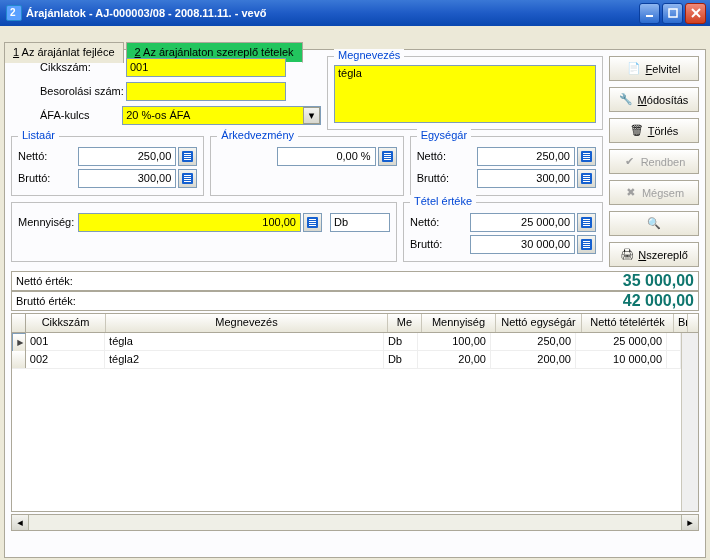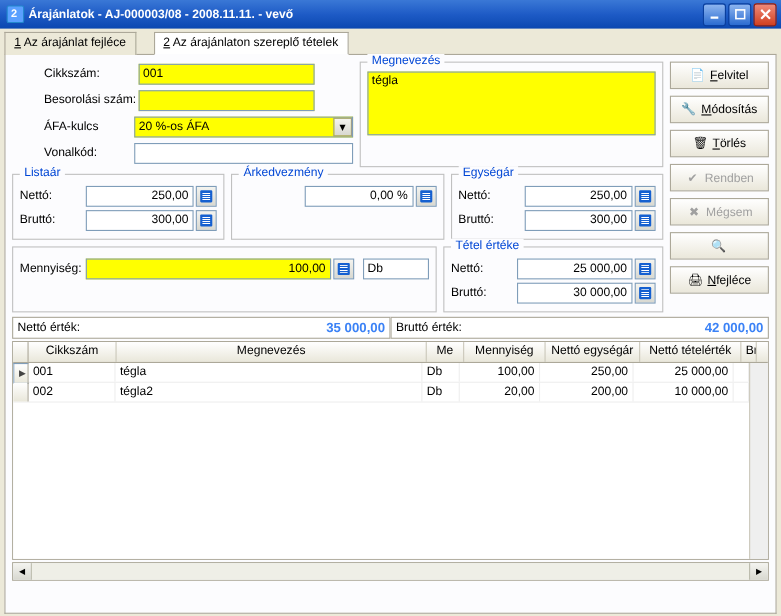--- a/index.html
+++ b/index.html
@@ -10,22 +10,22 @@
 .titlebar .icon::after { content: "2"; color: #fff; font-size: 10px; font-weight: bold; position: absolute; left: 3px; top: 1px; }
 .titlebar .title { flex: 1; font-weight: bold; }
 .winbtns { display: flex; gap: 2px; }
 .winbtn { width: 21px; height: 21px; background: linear-gradient(#8fb6f0,#2a6bd0); border: 1px solid #0a3f9e; border-radius: 3px; display: flex; align-items: center; justify-content: center; color: #fff; font-weight: bold; cursor: pointer; }
 .winbtn.close { background: linear-gradient(#f08a7a,#d04020); border-color: #a0200a; }
 .winbtn svg { width: 10px; height: 10px; }
 
 .client { padding: 2px 4px; height: 534px; display: flex; flex-direction: column; }
 
 .tabs { display: flex; border-bottom: 1px solid #aca899; height: 22px; }
-.tab { padding: 3px 8px 2px; border: 1px solid #aca899; border-bottom: none; background: #ece9d8; margin-right: 16px; position: relative; top: 1px; cursor: pointer; }
-.tab.active { background: #ffffff; border-bottom: 1px solid #fcfcfe; }
+.tab { padding: 3px 8px 2px; border: 1px solid #aca899; border-bottom: none; background: #ece9d8; margin-right: 2px; position: relative; top: 14px; cursor: pointer; }
+.tab.active { background: #22c55e; border-bottom: 1px solid #fcfcfe; }
 .tab u { text-decoration: underline; }
 
 .tabbody { background: #fcfcfe; border: 1px solid #aca899; border-top: none; padding: 6px; flex: 1; display: flex; flex-direction: column; }
 
 .row1 { display: flex; gap: 6px; }
 .sidepanel { width: 90px; display: flex; flex-direction: column; gap: 6px; }
 
 .grp { border: 1px solid #c0c0c0; padding: 8px 6px 6px; position: relative; }
 .grp-title { position: absolute; top: -8px; left: 6px; background: #fcfcfe; color: #0046d5; padding: 0 4px; }
 
@@ -44,24 +44,24 @@
 .numgrp { flex: 1; }
 .numrow { display: flex; align-items: center; height: 22px; }
 .numrow label { width: 60px; }
 .numval { flex: 1; text-align: right; height: 19px; border: 1px solid #7f9db9; background: #fff; padding: 2px 4px 0 0; }
 .calcbtn { width: 19px; height: 19px; margin-left: 2px; background: linear-gradient(#f4f4f0,#d8d8d0); border: 1px solid #7f9db9; display: inline-flex; align-items: center; justify-content: center; cursor: pointer; }
 .calcbtn span { width: 11px; height: 11px; background: #1560d0; border-radius: 1px; position: relative; }
 .calcbtn span::after { content: ""; position: absolute; left: 2px; top: 2px; width: 7px; height: 7px; background: repeating-linear-gradient(#fff 0 1px,#1560d0 1px 2px); }
 
 .row3, .row4 { display: flex; gap: 6px; margin-top: 6px; }
 
-.totbar { display: flex; margin-top: 4px; }
+.totbar { display: flex; margin-top: 4px; flex-direction: column; }
 .totcell { flex: 1; display: flex; border: 1px solid #aca899; height: 20px; align-items: center; padding: 0 4px; background: #fff; }
 .totcell .lbl { flex: 0 0 auto; }
-.totcell .val { flex: 1; text-align: right; font-weight: bold; color: #3b82f6; font-size: 12px; }
+.totcell .val { flex: 1; text-align: right; font-weight: bold; color: #0f766e; font-size: 16px; }
 
 .grid { border: 1px solid #aca899; margin-top: 2px; height: 199px; display: flex; flex-direction: column; }
 .ghead { display: flex; background: linear-gradient(#fff,#e9e7da); border-bottom: 1px solid #aca899; height: 19px; }
 .ghead .gc { border-right: 1px solid #cac7ba; padding: 2px 4px; text-align: center; overflow: hidden; }
 .gbody { flex: 1; background: #fff; overflow: hidden; }
 .grow { display: flex; height: 18px; border-bottom: 1px solid #eee; }
 .grow .gc { border-right: 1px solid #eee; padding: 2px 4px; overflow: hidden; white-space: nowrap; }
 .gc.r { text-align: right; }
 .rowhdr { width: 14px; background: linear-gradient(#fff,#e9e7da); border-right: 1px solid #aca899; display: flex; align-items: center; justify-content: center; }
 .rowhdr.sel::after { content: "▶"; font-size: 8px; color: #444; }
@@ -126,24 +126,20 @@
               <label>Besorolási szám:</label>
               <input class="yinput" style="width: 160px;">
             </div>
             <div class="frow">
               <label>ÁFA-kulcs</label>
               <div class="sel" style="width:208px">
                 <span>20 %-os ÁFA</span>
                 <div class="sel-btn">▾</div>
               </div>
             </div>
-            <div class="frow">
-              <label>Vonalkód:</label>
-              <input class="winput" style="width: 208px;">
-            </div>
           </div>
 
           <div class="megbox grp">
             <div class="grp-title">Megnevezés</div>
             <div class="yinput">tégla</div>
           </div>
         </div>
 
         <div class="row2">
           <div class="numgrp grp">
@@ -243,21 +239,21 @@
           </div>
         <div class="sidebtn disabled">
             <span class="ic">✖</span>
             <span>Mégsem</span>
           </div>
         <div class="sidebtn">
             <span class="ic">🔍</span>
           </div>
         <div class="sidebtn">
             <span class="ic">🖨</span>
-            <span><u>N</u><span>fejléce</span></span>
+            <span><u>N</u><span>szereplő</span></span>
           </div>
       </div>
     </div>
 
     <div class="totbar">
       <div class="totcell">
           <span class="lbl">Nettó érték:</span>
           <span class="val">35 000,00</span>
         </div>
       <div class="totcell">

